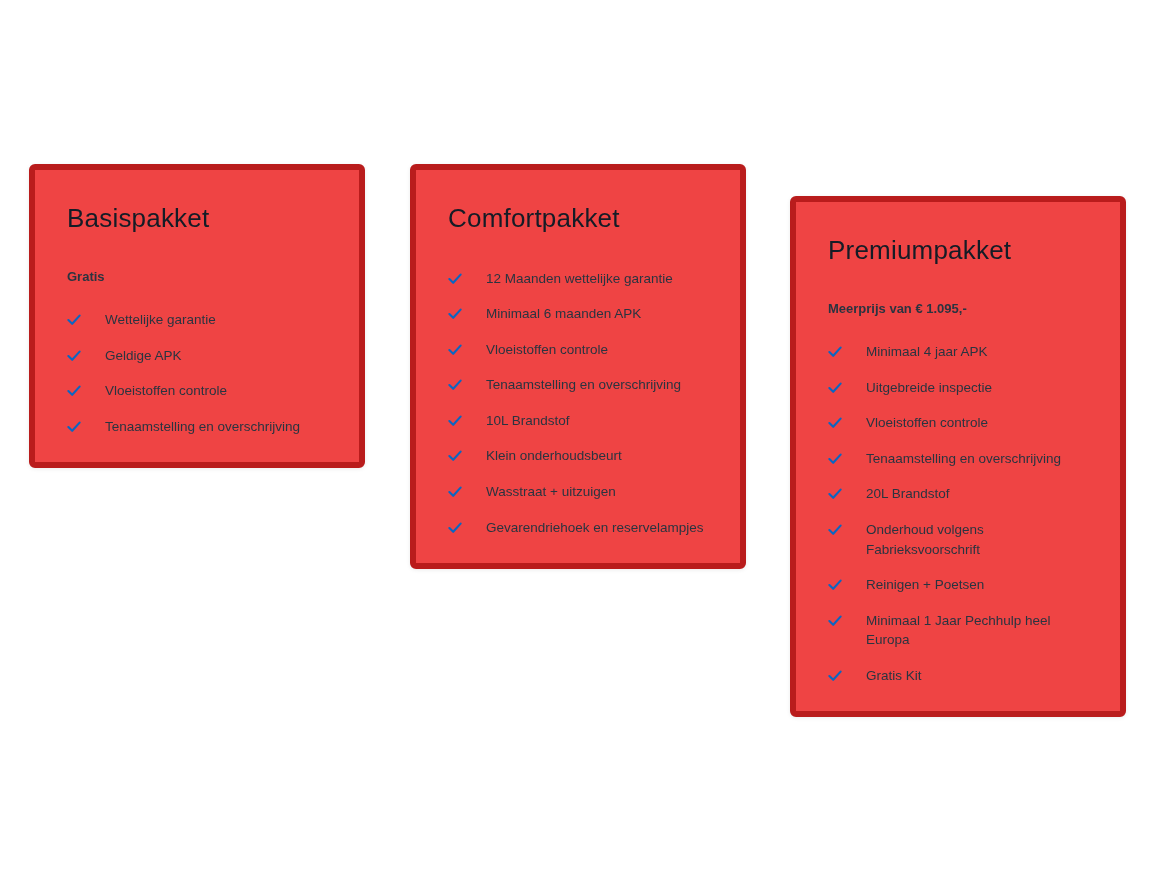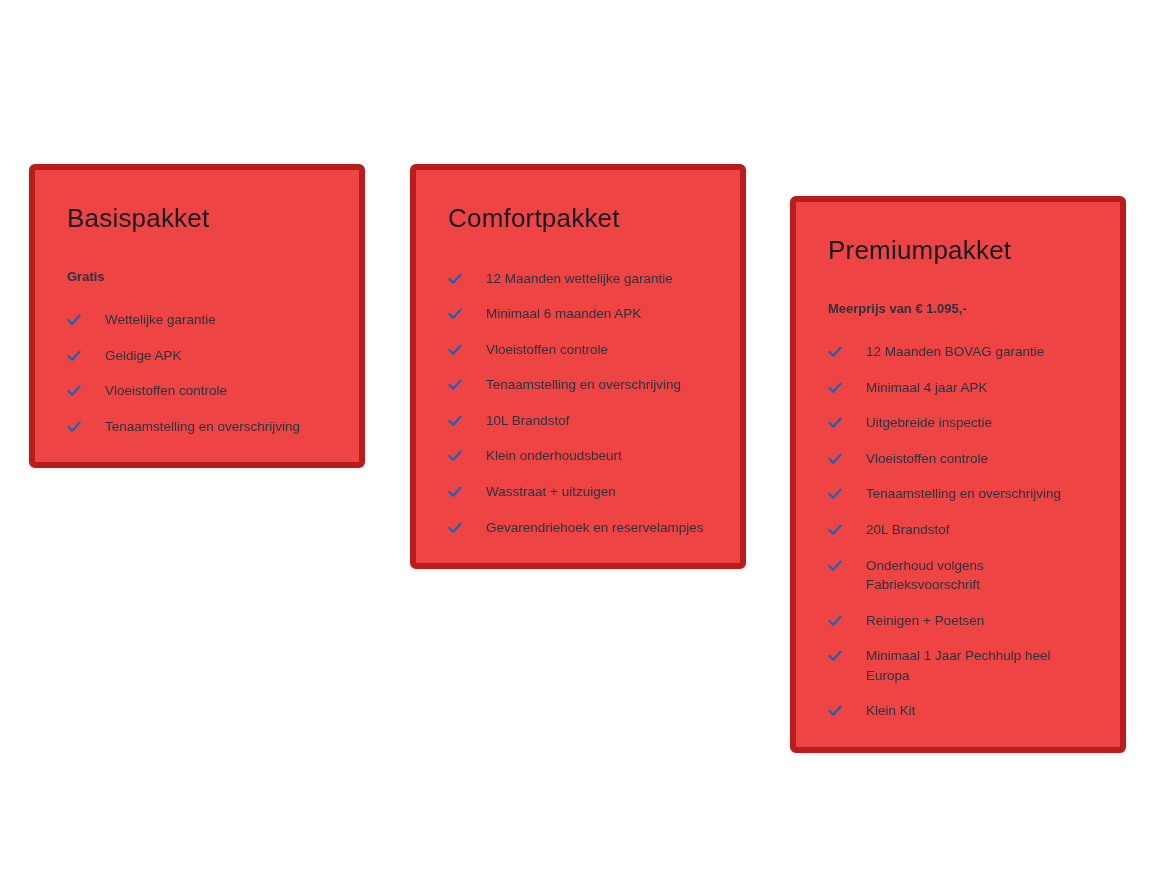--- a/index.html
+++ b/index.html
@@ -202,28 +202,20 @@
   <div class="card card-premium">
     <h2 class="card-title">Premiumpakket</h2>
     <p class="card-price">Meerprijs van € 1.095,-</p>
     <ul class="feature-list">
       <li class="feature-item">
         <span class="check-icon">
           <svg width="14" height="14" viewBox="0 0 14 14" aria-hidden="true">
               <path d="M1.4 7.1 L5.2 10.8 L12.6 2.6" fill="none" stroke="#0a66c2" stroke-width="2.1" stroke-linecap="round" stroke-linejoin="round"></path>
             </svg>
         </span>
-        <span class="feature-text">12 Maanden BOVAG garantie</span>
-      </li>
-      <li class="feature-item">
-        <span class="check-icon">
-          <svg width="14" height="14" viewBox="0 0 14 14" aria-hidden="true">
-              <path d="M1.4 7.1 L5.2 10.8 L12.6 2.6" fill="none" stroke="#0a66c2" stroke-width="2.1" stroke-linecap="round" stroke-linejoin="round"></path>
-            </svg>
-        </span>
         <span class="feature-text">Minimaal 4 jaar APK</span>
       </li>
       <li class="feature-item">
         <span class="check-icon">
           <svg width="14" height="14" viewBox="0 0 14 14" aria-hidden="true">
               <path d="M1.4 7.1 L5.2 10.8 L12.6 2.6" fill="none" stroke="#0a66c2" stroke-width="2.1" stroke-linecap="round" stroke-linejoin="round"></path>
             </svg>
         </span>
         <span class="feature-text">Uitgebreide inspectie</span>
       </li>
@@ -274,18 +266,18 @@
             </svg>
         </span>
         <span class="feature-text">Minimaal 1 Jaar Pechhulp heel Europa</span>
       </li>
       <li class="feature-item">
         <span class="check-icon">
           <svg width="14" height="14" viewBox="0 0 14 14" aria-hidden="true">
               <path d="M1.4 7.1 L5.2 10.8 L12.6 2.6" fill="none" stroke="#0a66c2" stroke-width="2.1" stroke-linecap="round" stroke-linejoin="round"></path>
             </svg>
         </span>
-        <span class="feature-text">Klein Kit</span>
+        <span class="feature-text">Gratis Kit</span>
       </li>
     </ul>
   </div>
 
 </div>
 
 </body></html>

